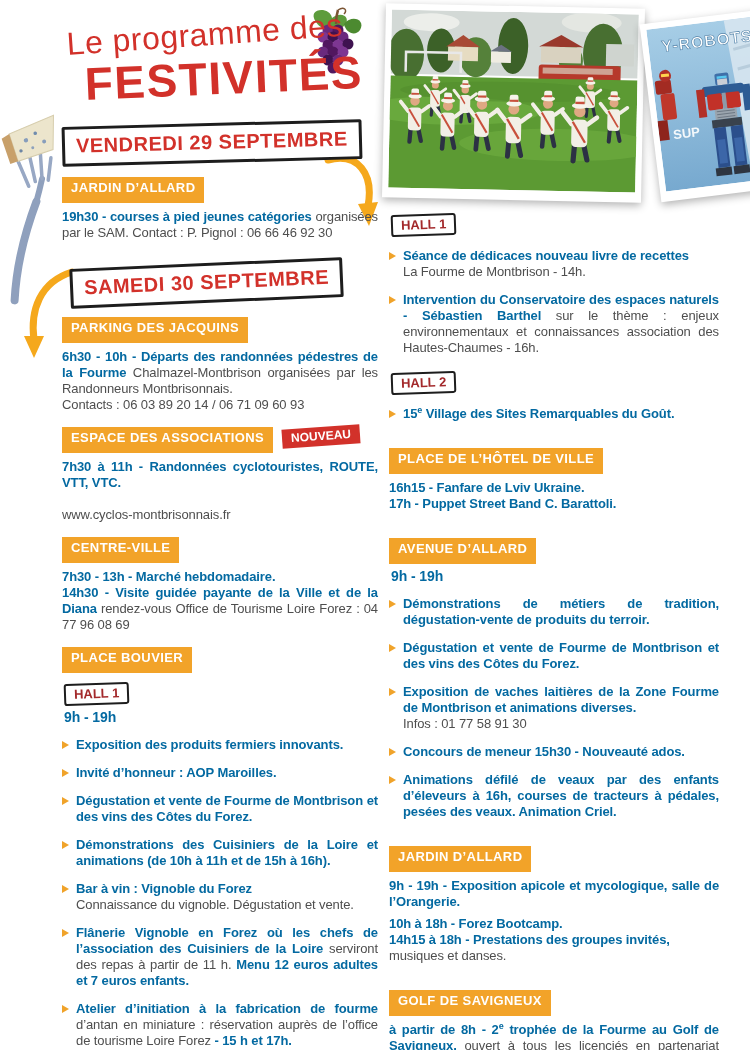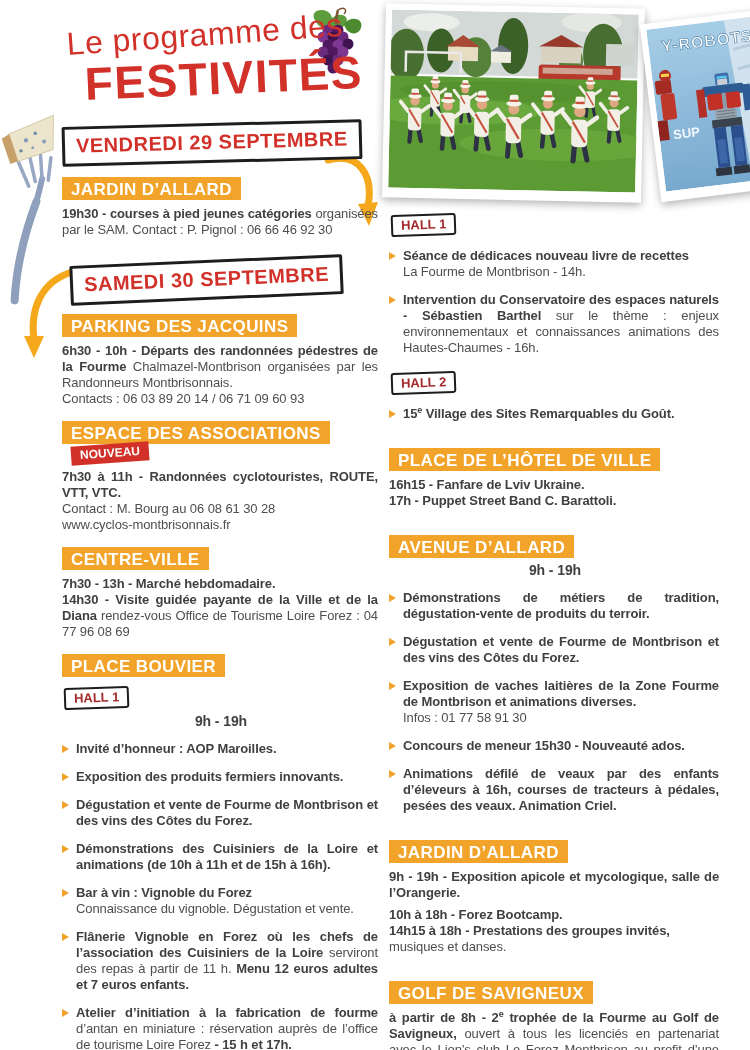--- a/index.html
+++ b/index.html
@@ -18,41 +18,41 @@
                transform-origin:left bottom;margin:-6px 0 0 24px;letter-spacing:1.5px;}
 
   
   .blk-label{margin-top:14px;}
   .blk-datebox{margin-top:12px;}
   .blk-datebox.samedi{margin-top:22px;margin-left:8px;}
   .blk-hallbox{margin-top:10px;margin-left:2px;}
   .blk-para{margin-top:6px;font-size:13px;line-height:16px;color:#4e4e4e;
             text-align:justify;letter-spacing:-.1px;}
   .blk-para.cont{margin-top:0;}
-  .blk-para.hours{font-size:14px;line-height:16px;text-align:center;margin-top:4px;padding-left:2px;}
+  .blk-para.hours{font-size:14px;line-height:16px;text-align:left;margin-top:4px;padding-left:2px;}
   .blk-bullets{margin-top:4px;}
   #col-right .blk-hallbox{margin-top:16px;}
   #col-right .blk-label{margin-top:26px;}
   #col-right .blk:first-child{margin-top:0;}
 
   .venue-label{display:inline-block;background:#f2a329;color:#fff;font-weight:bold;
-               font-size:17px;padding:3px 9px 0;letter-spacing:.4px;}
+               font-size:13px;padding:3px 9px 8px;letter-spacing:.4px;}
   .badge-new{display:inline-block;background:#d2312a;color:#fff;font-weight:bold;font-size:12px;
              padding:2px 9px 3px;margin-left:9px;transform:rotate(-4deg);vertical-align:2px;}
   .date-box{display:inline-block;border:3px solid #1d1d1d;border-radius:2px;background:#fff;
             color:#d2312a;font-weight:bold;font-size:20px;padding:5px 11px 6px;letter-spacing:.5px;}
   .hall-box{display:inline-block;border:2px solid #1d1d1d;border-radius:3px;background:#fff;
             color:#a3292b;font-weight:bold;font-size:13px;padding:1px 8px 2px;transform:rotate(-2deg);}
 
   .bullet-item{position:relative;padding-left:14px;margin-top:12px;font-size:13px;line-height:16px;
                color:#4e4e4e;text-align:justify;letter-spacing:-.1px;}
   .tri{position:absolute;left:0;top:3.5px;width:0;height:0;border-left:7px solid #f0a32a;
        border-top:4.5px solid transparent;border-bottom:4.5px solid transparent;}
 
-  span.b,sup.b{font-weight:bold;color:#404040;}
+  span.b,sup.b{font-weight:bold;color:#0369a1;}
   span.r{font-weight:normal;}
   sup{font-size:9px;line-height:0;}
 
   
   .photo{position:absolute;background:#fff;padding:6px;box-shadow:0 3px 9px rgba(0,0,0,.3);}
   #photo-majorettes{left:384px;top:6px;transform:rotate(1.2deg);}
   #photo-robots{left:650px;top:16px;transform:rotate(-7deg);}
 
   
   #deco-fork{position:absolute;left:-8px;top:88px;transform:rotate(-6deg);}
@@ -213,45 +213,45 @@
     <div id="left-blocks">
         <div class="blk blk-datebox"><span class="date-box" style="transform: rotate(-1.5deg);">VENDREDI 29 SEPTEMBRE</span></div>
         <div class="blk blk-label"><span class="venue-label">JARDIN D’ALLARD</span></div>
         <div class="blk blk-para"><span class="b">19h30 - courses à pied jeunes catégories </span><span class="r">organisées par le SAM. Contact : P. Pignol : 06 66 46 92 30</span></div>
         <div class="blk blk-datebox samedi"><span class="date-box" style="transform: rotate(-2.5deg);">SAMEDI 30 SEPTEMBRE</span></div>
         <div class="blk blk-label"><span class="venue-label">PARKING DES JACQUINS</span></div>
         <div class="blk blk-para"><span class="b">6h30 - 10h - Départs des randonnées pédestres de la Fourme </span><span class="r">Chalmazel-Montbrison organisées par les Randonneurs Montbrisonnais.</span></div>
         <div class="blk blk-para cont"><span class="r">Contacts : 06 03 89 20 14 / 06 71 09 60 93</span></div>
         <div class="blk blk-label"><span class="venue-label">ESPACE DES ASSOCIATIONS</span><span class="badge-new">NOUVEAU</span></div>
         <div class="blk blk-para"><span class="b">7h30 à 11h - Randonnées cyclotouristes, ROUTE, VTT, VTC.</span></div>
-        <div class="blk blk-para cont"><span class="r">Contact : M. Bourg au 06 08 61 30 28</span><br><span class="r">www.cyclos-montbrisonnais.fr</span></div>
+        <div class="blk blk-para cont"><br><span class="r">www.cyclos-montbrisonnais.fr</span></div>
         <div class="blk blk-label"><span class="venue-label">CENTRE-VILLE</span></div>
         <div class="blk blk-para"><span class="b">7h30 - 13h - Marché hebdomadaire.</span><br><span class="b">14h30 - Visite guidée payante de la Ville et de la Diana </span><span class="r">rendez-vous Office de Tourisme Loire Forez : 04 77 96 08 69</span></div>
         <div class="blk blk-label"><span class="venue-label">PLACE BOUVIER</span></div>
         <div class="blk blk-hallbox"><span class="hall-box">HALL 1</span></div>
         <div class="blk blk-para hours"><span class="b">9h - 19h</span></div>
         <div class="blk blk-bullets">
+          <div class="bullet-item"><span class="tri"></span><span class="b">Exposition des produits fermiers innovants.</span></div>
           <div class="bullet-item"><span class="tri"></span><span class="b">Invité d’honneur : </span><span class="b">AOP Maroilles.</span></div>
-          <div class="bullet-item"><span class="tri"></span><span class="b">Exposition des produits fermiers innovants.</span></div>
           <div class="bullet-item"><span class="tri"></span><span class="b">Dégustation et vente de Fourme de Montbrison et des vins des Côtes du Forez.</span></div>
           <div class="bullet-item"><span class="tri"></span><span class="b">Démonstrations des Cuisiniers de la Loire et animations (de 10h à 11h et de 15h à 16h).</span></div>
           <div class="bullet-item"><span class="tri"></span><span class="b">Bar à vin : Vignoble du Forez</span><br><span class="r">Connaissance du vignoble. Dégustation et vente.</span></div>
           <div class="bullet-item"><span class="tri"></span><span class="b">Flânerie Vignoble en Forez où les chefs de l’association des Cuisiniers de la Loire </span><span class="r">serviront des repas à partir de 11 h. </span><span class="b">Menu 12 euros adultes et 7 euros enfants.</span></div>
           <div class="bullet-item"><span class="tri"></span><span class="b">Atelier d’initiation à la fabrication de fourme </span><span class="r">d’antan en miniature : réservation auprès de l’office de tourisme Loire Forez </span><span class="b">- 15 h et 17h.</span></div>
           <div class="bullet-item"><span class="tri"></span></div>
         </div>
       </div>
   </div>
 
   <div class="col" id="col-right">
     <div id="right-blocks">
         <div class="blk blk-hallbox"><span class="hall-box">HALL 1</span></div>
         <div class="blk blk-bullets">
           <div class="bullet-item"><span class="tri"></span><span class="b">Séance de dédicaces nouveau livre de recettes</span><br><span class="r">La Fourme de Montbrison - 14h.</span></div>
-          <div class="bullet-item"><span class="tri"></span><span class="b">Intervention du Conservatoire des espaces naturels - Sébastien Barthel </span><span class="r">sur le thème : enjeux environnementaux et connaissances animations des Hautes-Chaumes - 16h.</span></div>
+          <div class="bullet-item"><span class="tri"></span><span class="b">Intervention du Conservatoire des espaces naturels - Sébastien Barthel </span><span class="r">sur le thème : enjeux environnementaux et connaissances association des Hautes-Chaumes - 16h.</span></div>
         </div>
         <div class="blk blk-hallbox"><span class="hall-box">HALL 2</span></div>
         <div class="blk blk-bullets">
           <div class="bullet-item"><span class="tri"></span><span class="b">15</span><sup class="b">e</sup><span class="b"> Village des Sites Remarquables du Goût.</span></div>
         </div>
         <div class="blk blk-label"><span class="venue-label">PLACE DE L’HÔTEL DE VILLE</span></div>
         <div class="blk blk-para"><span class="b">16h15 - Fanfare de Lviv Ukraine.</span><br><span class="b">17h - Puppet Street Band C. Barattoli.</span></div>
         <div class="blk blk-label"><span class="venue-label">AVENUE D’ALLARD</span></div>
         <div class="blk blk-para hours"><span class="b">9h - 19h</span></div>
         <div class="blk blk-bullets">

